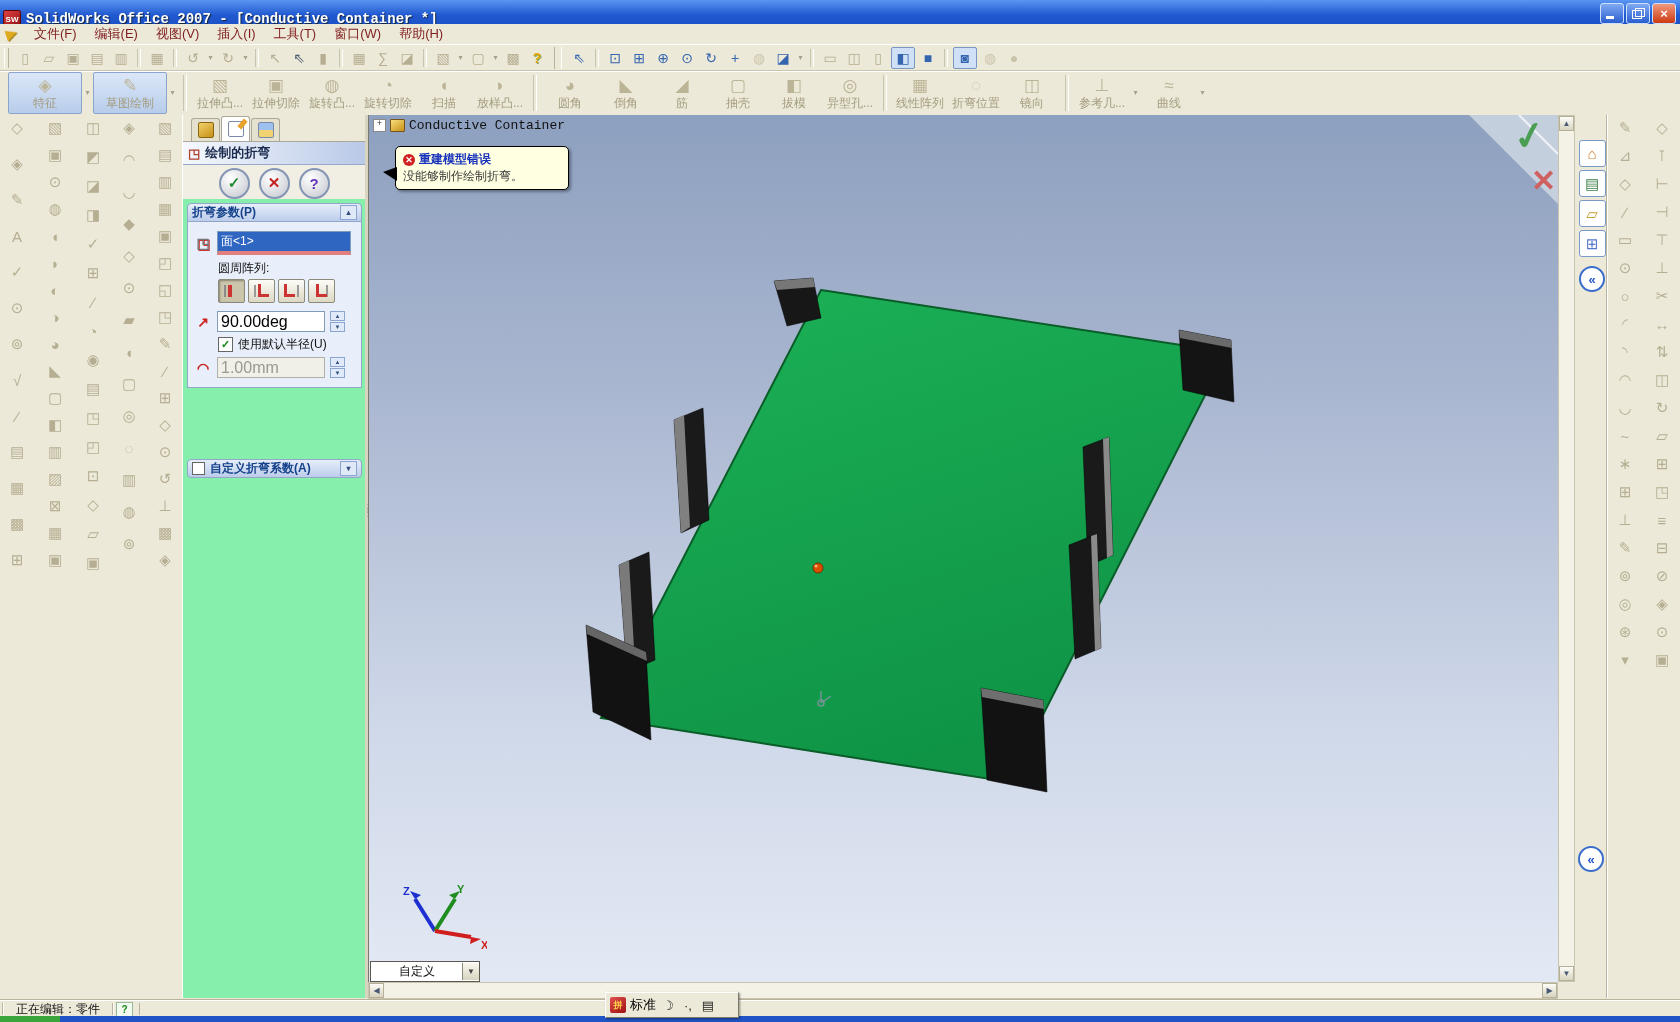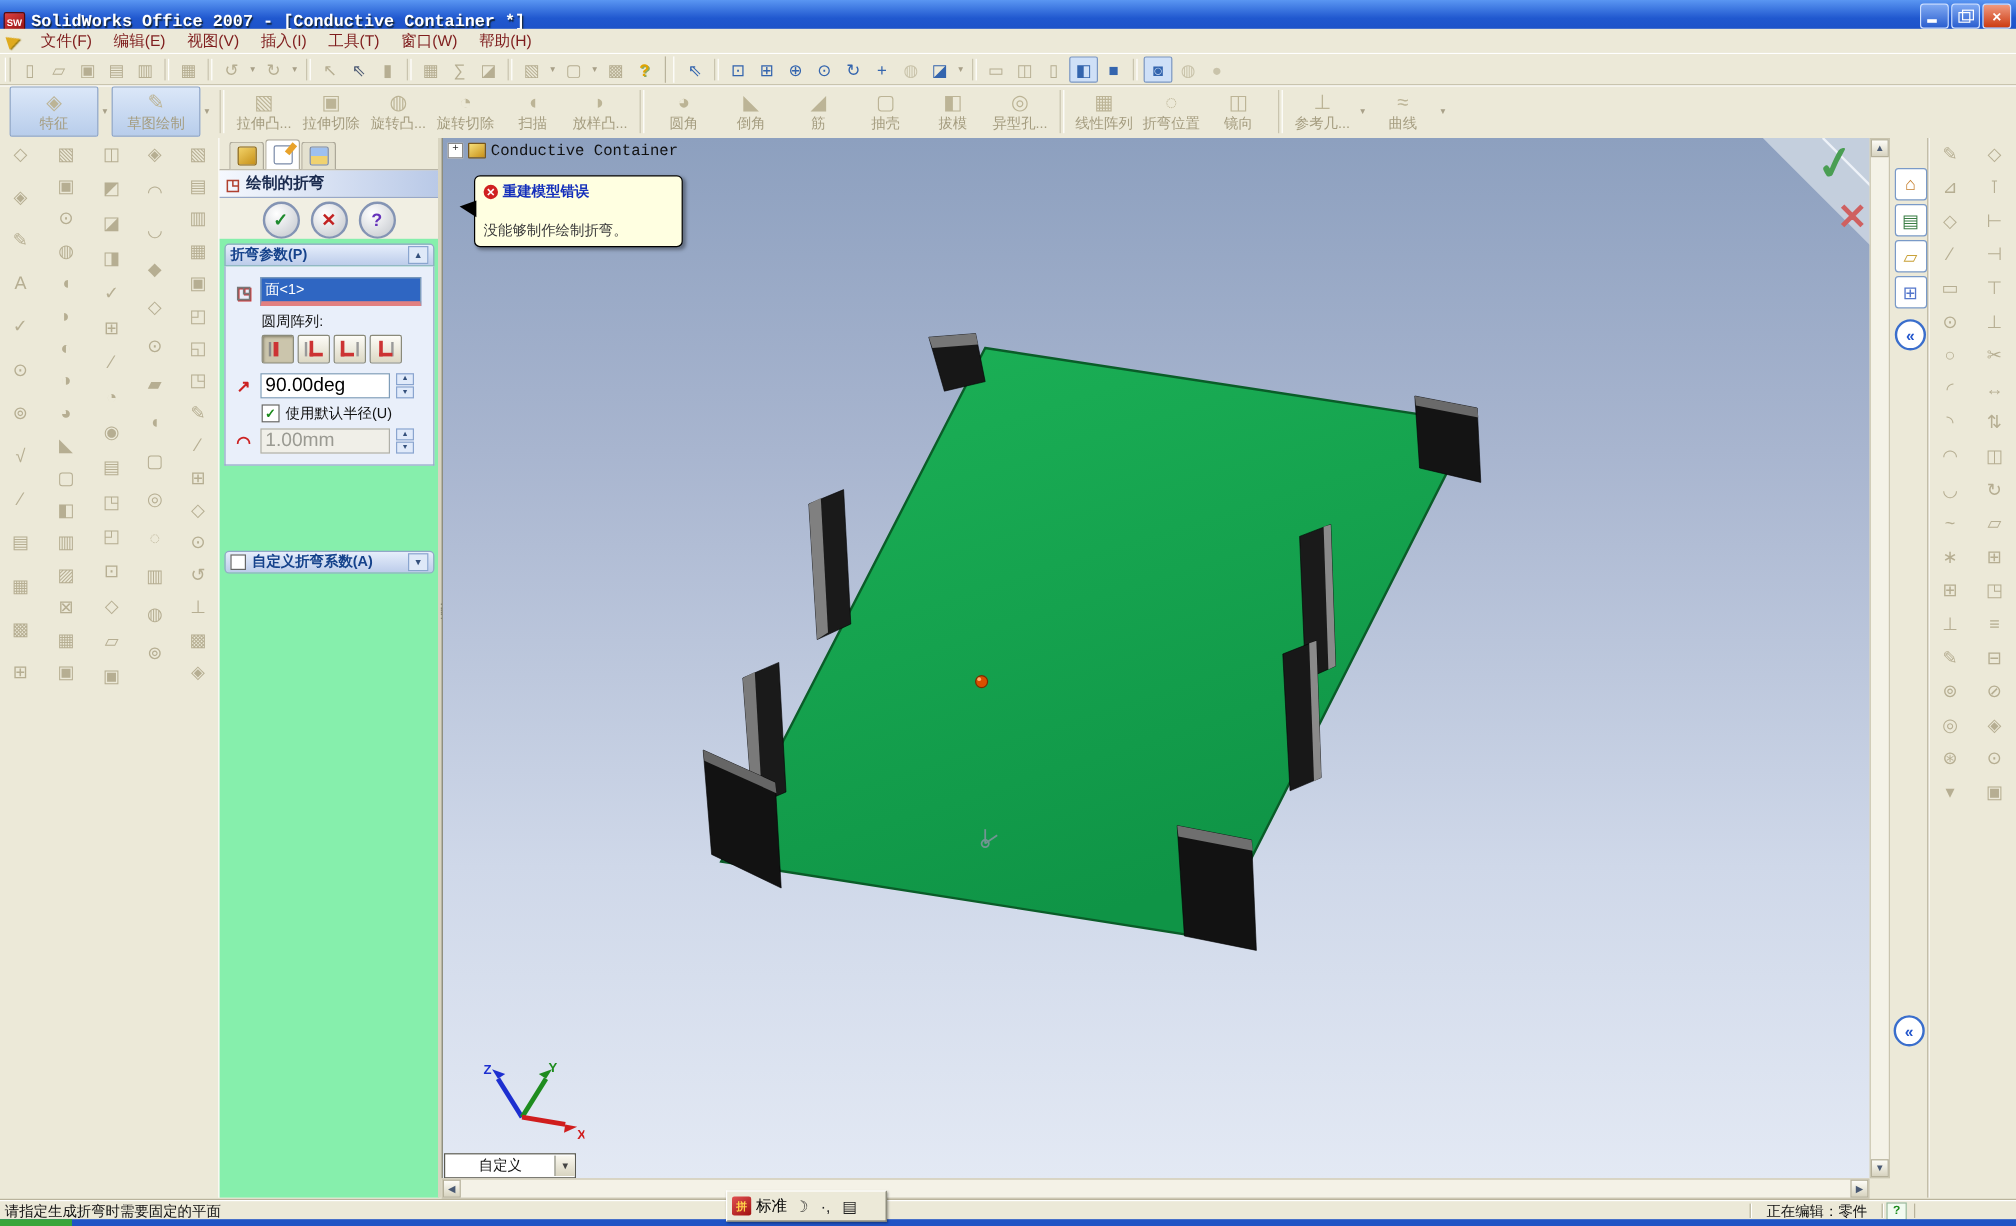--- a/index.html
+++ b/index.html
@@ -136,21 +136,21 @@
     font-size:9px;line-height:9px;text-align:center;font-family:"Liberation Mono",monospace;}
   .part-icon{width:13px;height:11px;background:linear-gradient(145deg,#f6df7a,#c89018);border:1px solid #77551a;border-radius:1px;}
   .ftree-label{font-family:"Liberation Mono",monospace;font-size:13px;color:#111;}
   .balloon{position:absolute;left:26px;top:31px;width:158px;background:#ffffe1;border:1px solid #000;
     border-radius:5px;padding:4px 7px;box-shadow:2px 2px 3px rgba(0,0,0,.35);}
   .balloon::before{content:"";position:absolute;left:-13px;top:20px;width:0;height:0;
     border-top:5px solid transparent;border-bottom:9px solid transparent;border-right:14px solid #000;}
   .balloon-title{display:flex;align-items:center;gap:4px;font-size:12px;font-weight:bold;color:#1530bb;}
   .err-dot{width:12px;height:12px;border-radius:50%;background:#d02020;color:#fff;font-size:9px;
     display:flex;align-items:center;justify-content:center;font-weight:bold;}
-  .balloon-msg{font-size:12px;color:#3a3a3a;margin-top:16px;}
+  .balloon-msg{font-size:12px;color:#3a3a3a;margin-top:0;}
   .confirm-corner{position:absolute;right:0;top:0;width:140px;height:140px;}
   .orient-combo{position:absolute;left:1px;top:846px;width:108px;height:19px;border:1px solid #5a5a52;
     background:#fff;display:flex;align-items:center;}
   .orient-combo .val{flex:1;font-size:12px;color:#111;padding-left:28px;}
   .combo-arrow{width:16px;height:17px;border-left:1px solid #8a8a7a;background:linear-gradient(180deg,#faf8ef,#d8d4c0);
     display:flex;align-items:center;justify-content:center;font-size:8px;color:#444;}
   .triad{position:absolute;left:28px;top:768px;width:90px;height:70px;}
   
   .hscroll{position:absolute;left:368px;top:982px;width:1190px;height:17px;background:#f4f2e7;
     border:1px solid #c9c4ae;box-sizing:border-box;display:flex;justify-content:space-between;}
@@ -693,21 +693,20 @@
       <div class="tpbtn gold">⌂</div>
         <div class="tpbtn multi">▤</div>
         <div class="tpbtn tan">▱</div>
         <div class="tpbtn blue">⊞</div>
     </div>
     <div class="collapse-circ" style="margin-top:6px">«</div>
   </div>
   <div class="collapse-circ" style="position:absolute;left:1578px;top:846px">«</div>
 
   <div class="statusbar">
-    <span class="status-msg">请指定生成折弯时需要固定的平面</span>
     <span class="scell"></span>
     <span class="status-mode">正在编辑：零件</span>
     <span class="scell"></span>
     <span class="qbox">?</span>
     <span class="status-tail"></span>
   </div>
 
   <div class="imebar">
     <span class="ime-logo">拼</span>
     <span class="ime-label">标准</span>

